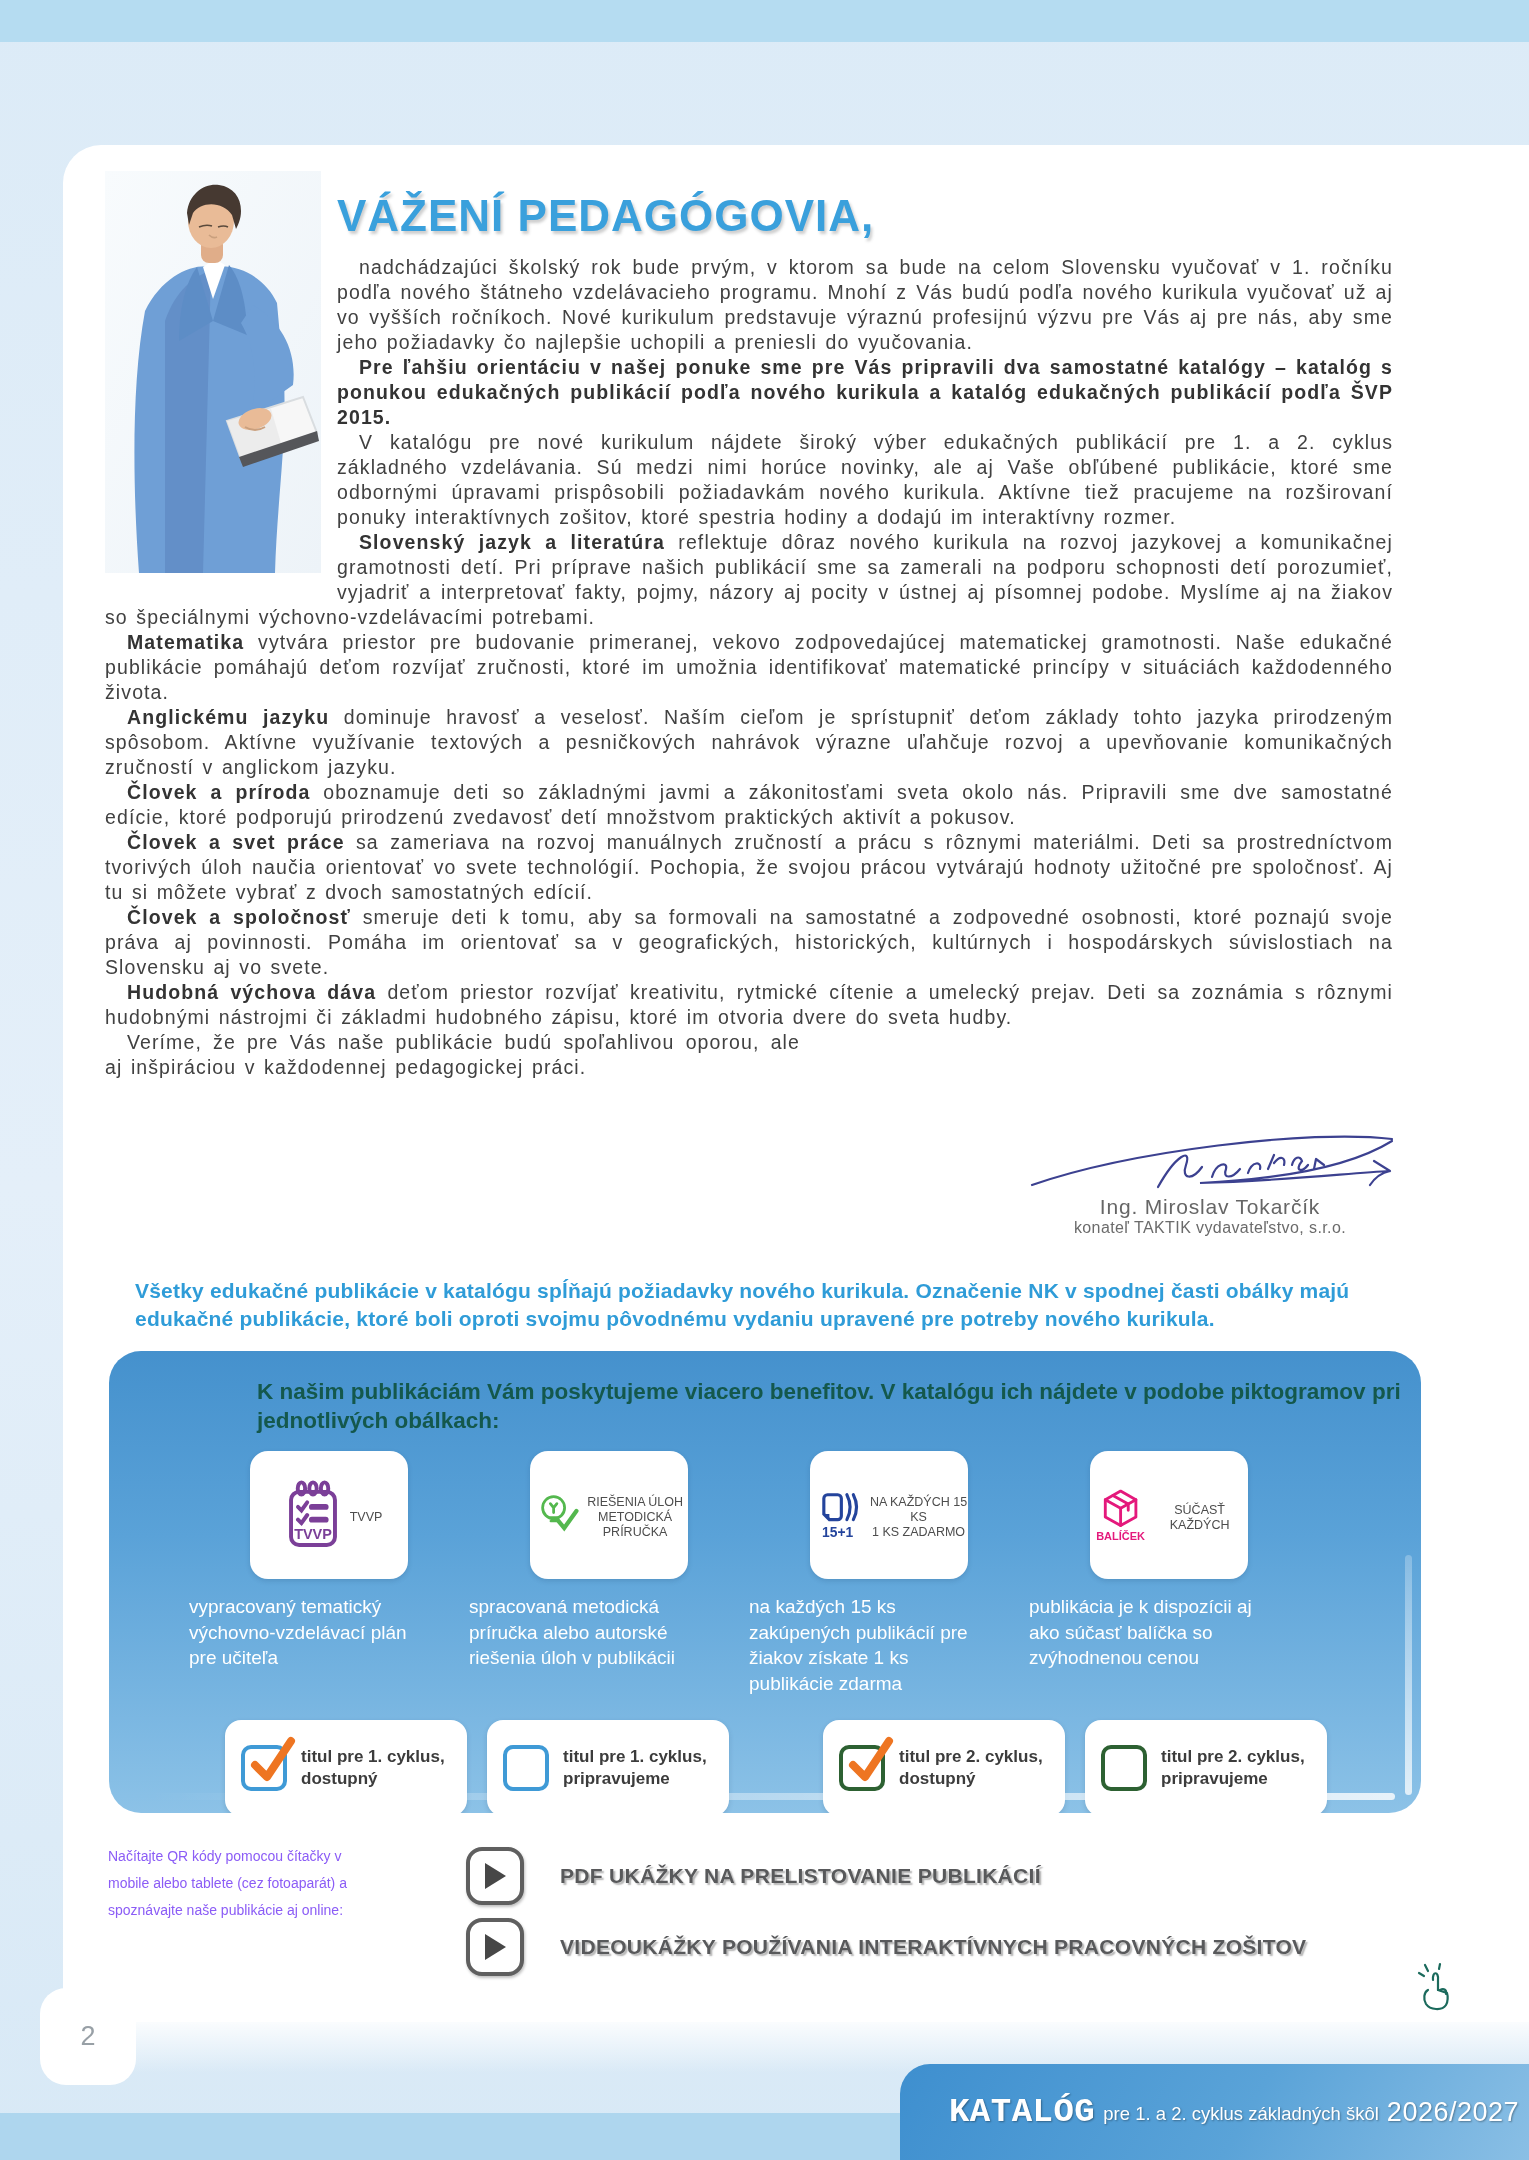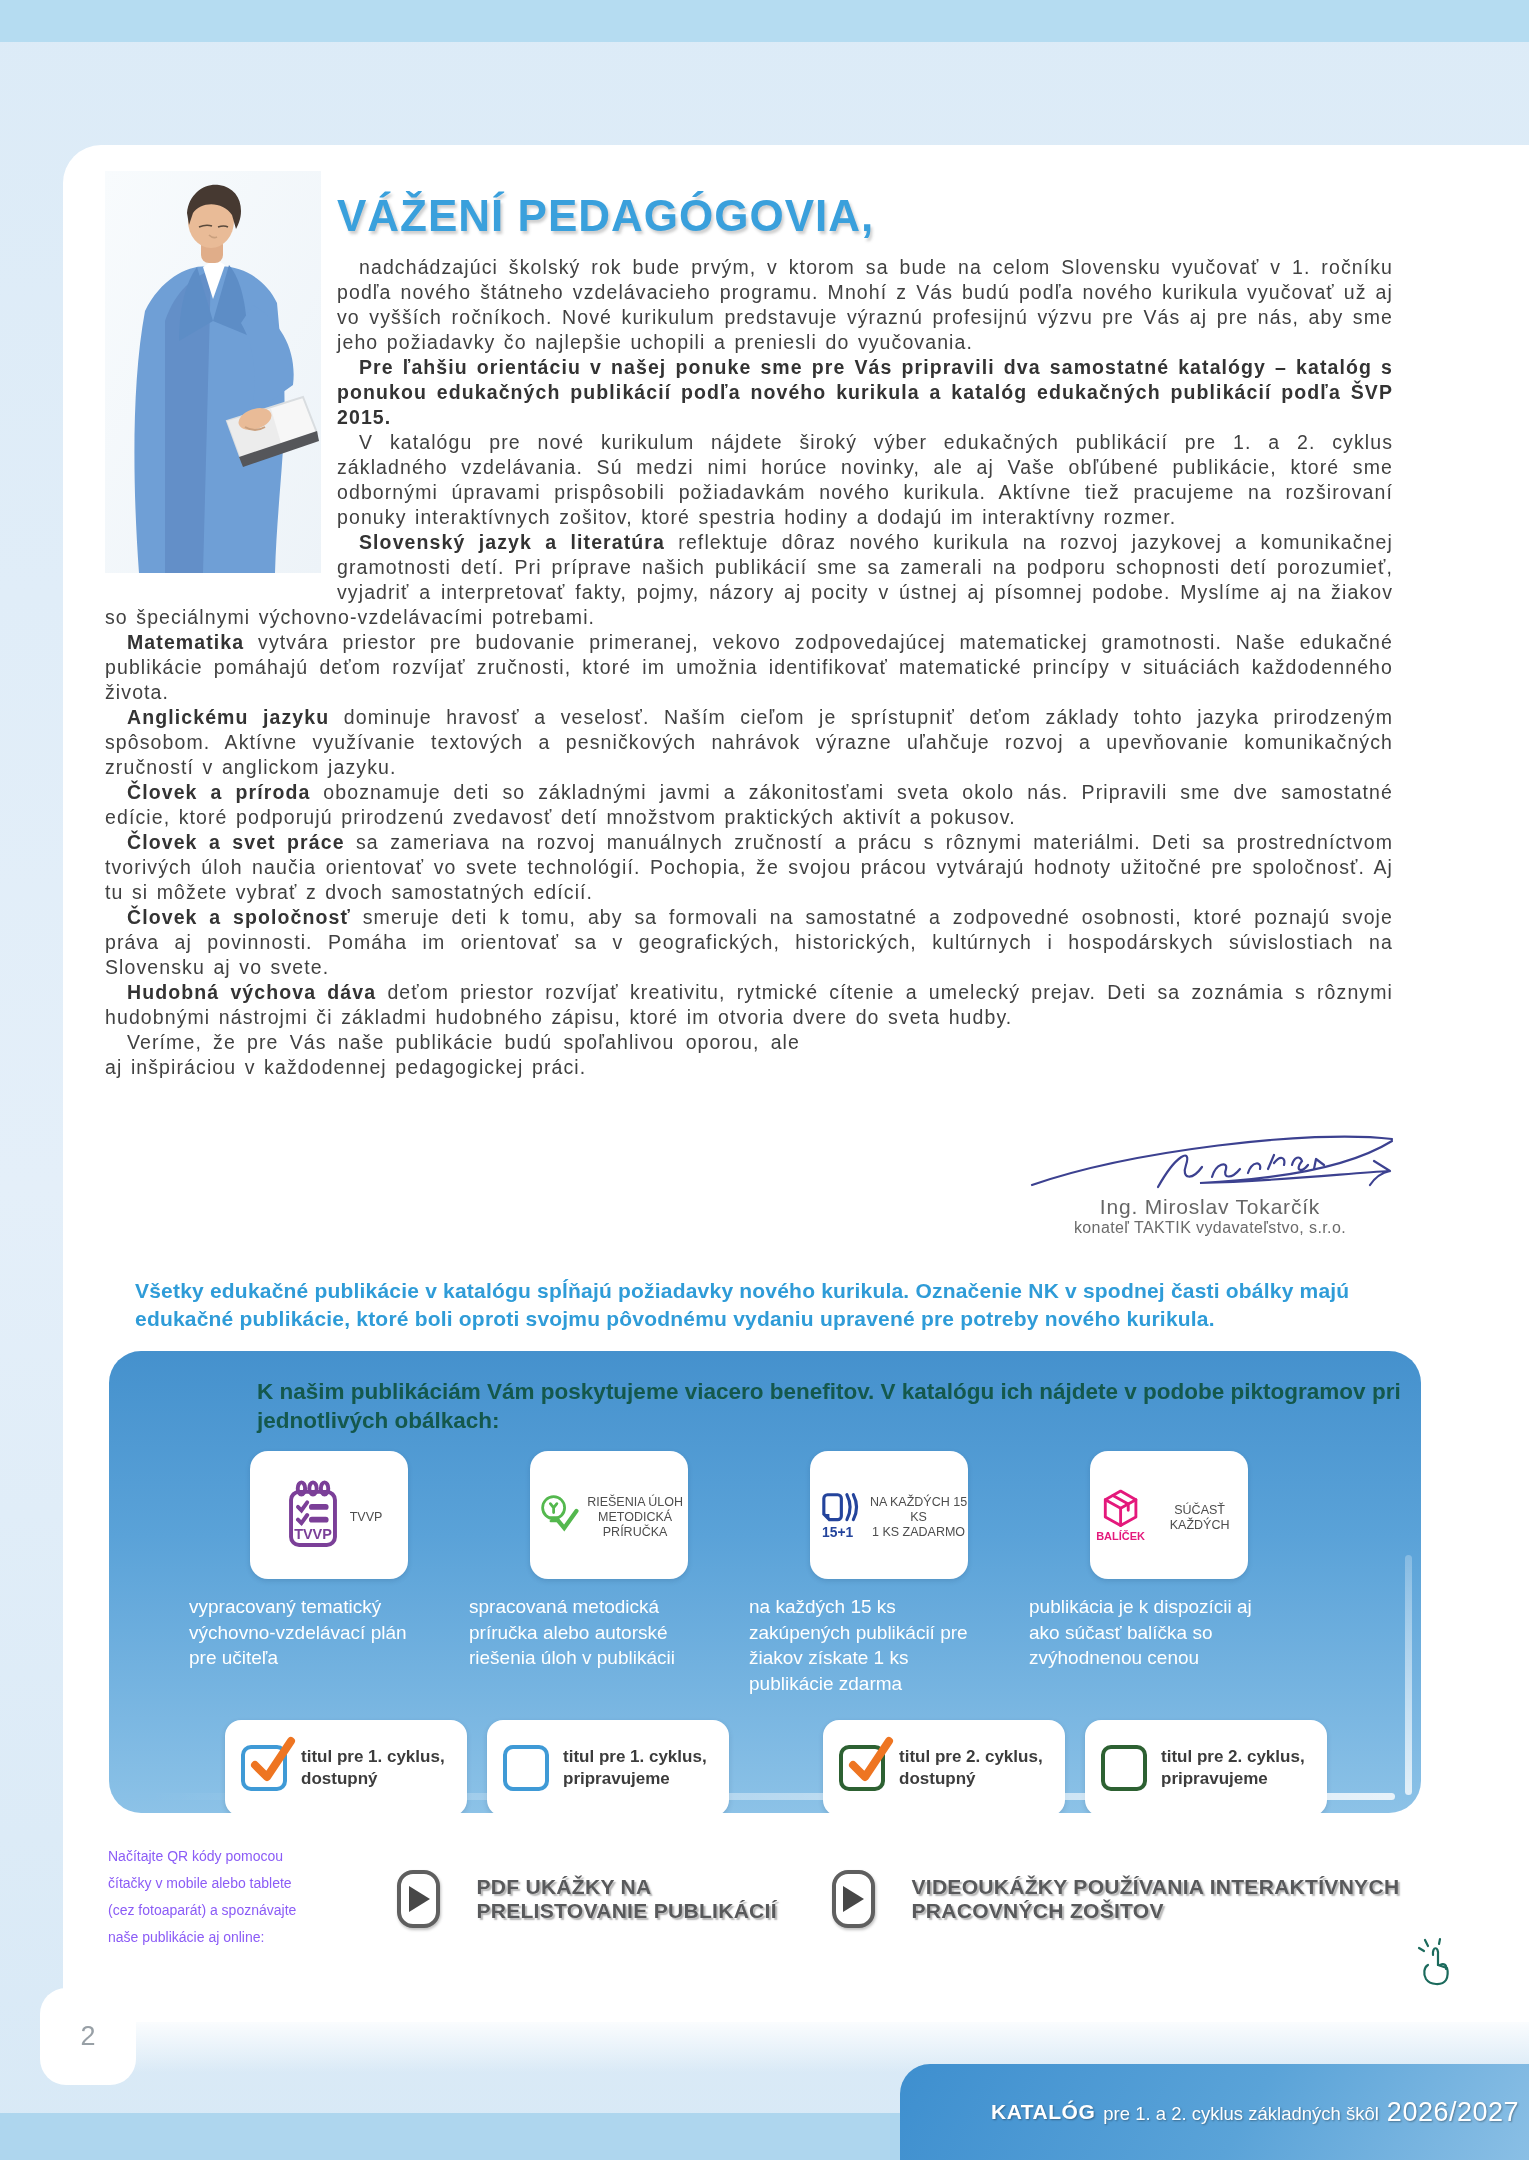--- a/index.html
+++ b/index.html
@@ -73,21 +73,21 @@
   .legend-text { margin-left: 14px; font-size: 17px; line-height: 22px; font-weight: 600; color: #3c3c3c; }
   .deco-v { position: absolute; right: 9px; top: 204px; width: 7px; height: 240px; border-radius: 4px;
     background: linear-gradient(180deg, rgba(255,255,255,.25), rgba(255,255,255,.75)); }
   .deco-h { position: absolute; left: 40px; right: 26px; bottom: 13px; height: 7px; border-radius: 4px;
     background: linear-gradient(90deg, rgba(255,255,255,0), rgba(255,255,255,.8)); }
 
   
   .qr { position: absolute; left: 45px; top: 1698px; width: 1340px; display: flex; }
   .qr-text { position: relative; width: 262px; font-size: 14px; line-height: 27px; color: #8b5cf6; }
   .hand-icon { position: absolute; right: -8px; bottom: -40px; }
-  .links { margin-left: 96px; margin-top: 4px; display: flex; flex-direction: row; gap: 13px; }
+  .links { margin-left: 96px; margin-top: 4px; display: flex; flex-direction: column; gap: 13px; }
   .link-row { display: flex; align-items: center; gap: 36px; cursor: pointer; }
   .play-btn {
     width: 58px; height: 58px; border: 4px solid #5f5f5f; border-radius: 16px;
     display: flex; align-items: center; justify-content: center; background: #fff;
     box-shadow: 1px 2px 3px rgba(0,0,0,.25);
   }
   .link-label {
     font-size: 21px; font-weight: bold; color: #58595b; letter-spacing: .3px;
     text-shadow: 2px 2px 1.5px rgba(120,120,120,.55);
   }
@@ -99,21 +99,21 @@
     display: flex; align-items: center; justify-content: center;
   }
   .page-num { font-size: 27px; color: #98a0a6; }
   .footer-box {
     position: absolute; left: 900px; top: 2064px; width: 629px; height: 96px; z-index: 4;
     border-radius: 30px 0 0 0;
     background: linear-gradient(120deg, #3e8fcf 0%, #5aa3d8 55%, #8abfe5 100%);
     display: flex; align-items: center; justify-content: flex-end;
     padding-right: 10px; color: #fff; text-shadow: 1px 1px 2px rgba(0,0,0,.35);
   }
-  .footer-box .kat { font-size: 21px; font-weight: bold; letter-spacing: .5px; }
+  .footer-box .kat { font-size: 34px; font-weight: bold; letter-spacing: .5px; font-family: Liberation Mono, monospace; }
   .footer-box .sub { font-size: 18.5px; margin: 4px 8px 0 8px; }
   .footer-box .yrs { font-size: 27px; letter-spacing: .5px; }
 </style>
 </head>
 <body>
 
 <div class="page">
   <div class="top-strip"></div>
   <div class="card">
 

